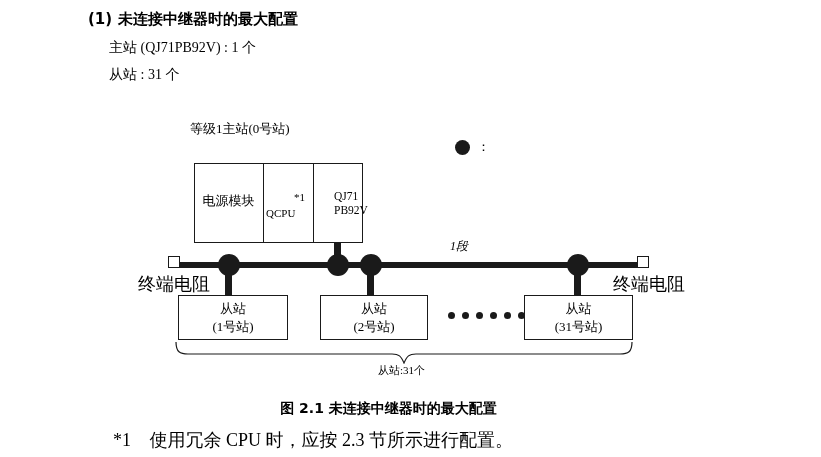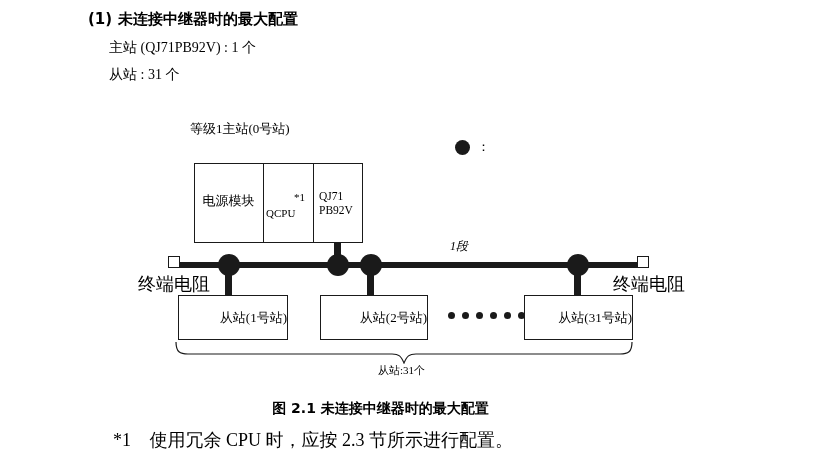--- a/index.html
+++ b/index.html
@@ -90,21 +90,21 @@
   #slot-cpu-footmark {
     position: absolute;
     left: 31px; top: 28px;
     font-size: 11px;
     white-space: nowrap;
   }
   #slot-pb92v {
     left: 313px; top: 43px;
     width: 50px; height: 80px;
     display: flex; flex-direction: column; justify-content: center;
-    padding-left: 6px;
+    padding-left: 21px;
     box-sizing: border-box;
     font-size: 11.5px;
     line-height: 1.25;
   }
 
   
   #master-drop {
     left: 334px; top: 123px;
     width: 7px; height: 24px;
     background: #1a1a1a;
@@ -166,23 +166,23 @@
   #slave-drop-3 { left: 574px; }
 
   
   .slave-box {
     top: 175px;
     height: 45px;
     border: 1.4px solid #1a1a1a;
     box-sizing: border-box;
     background: #ffffff;
     display: flex;
-    flex-direction: row;
+    flex-direction: column;
     align-items: center;
-    justify-content: flex-end;
+    justify-content: center;
     font-size: 13px;
     line-height: 1.35;
   }
   #slave-box-1  { left: 178px; width: 110px; }
   #slave-box-2  { left: 320px; width: 108px; }
   #slave-box-31 { left: 524px; width: 109px; }
 
   
   #ellipsis-dots {
     left: 448px; top: 192px;
@@ -217,21 +217,21 @@
   }
   #legend-dot {
     width: 15px; height: 15px;
     border-radius: 50%;
     background: #1a1a1a;
     flex: 0 0 auto;
   }
 
   
   #figure-caption {
-    left: 0px; top: 400px;
+    left: 8px; top: 400px;
     width: 691px;
     text-align: center;
     font-family: "DejaVu Sans", "Liberation Sans", sans-serif;
     font-weight: bold;
     font-size: 14px;
     padding-left: 35px;
   }
   #footnote {
     left: 113px; top: 428px;
     font-size: 18px;

